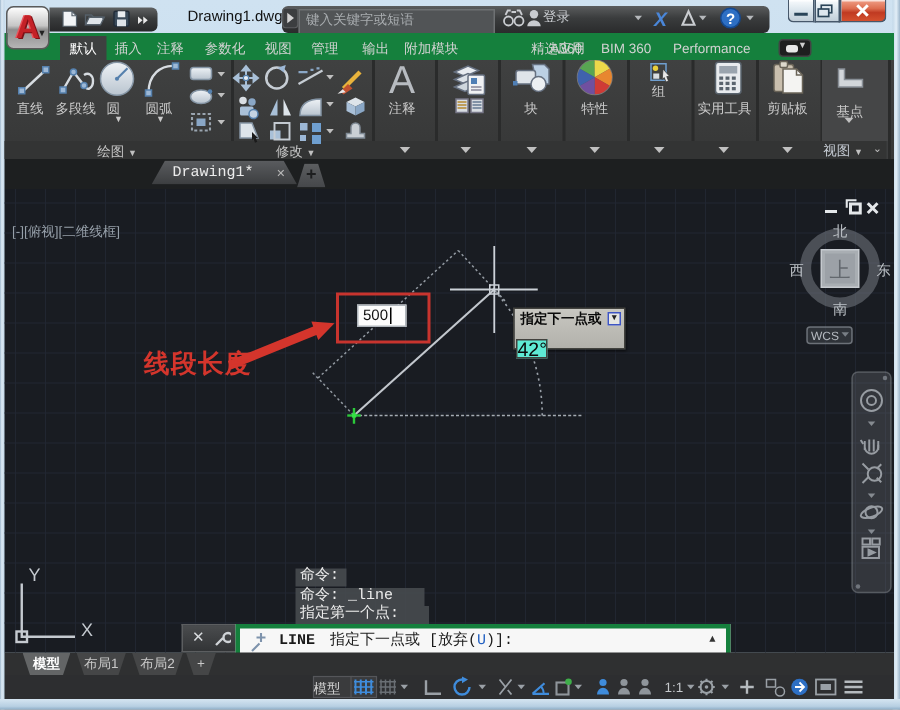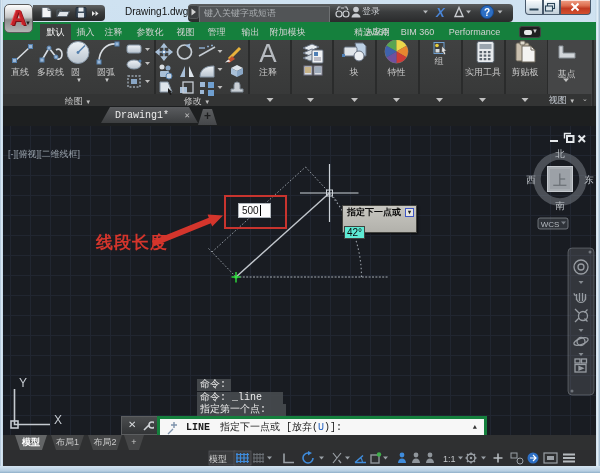--- a/index.html
+++ b/index.html
@@ -470,21 +470,21 @@
 <div class="abs" style="left:238px;top:203px;width:33px;height:15px;background:#fdfdfd;border:1px solid #b0b6bc;
      font-size:10px;color:#111;line-height:13px;padding-left:3px;">500<span style="border-left:1px solid #000;margin-left:1px;"></span></div>
 <div class="abs" style="left:96px;top:231px;font-size:17px;font-weight:bold;color:#d4352c;letter-spacing:1px;">线段长度</div>
 
 <div class="abs" style="left:342px;top:205px;width:75px;height:28px;background:linear-gradient(#c8c7c1,#b2b1ab);
      border:1px solid #42423e;box-shadow:1px 1px 2px rgba(0,0,0,.6);font-size:9px;color:#0a0a0a;
      font-weight:bold;line-height:12px;padding-left:4px;">指定下一点或
   <span style="position:absolute;right:2px;top:1.5px;width:9px;height:9px;background:#e6e6e2;
         border:1.5px solid #3e55c4;font-size:6px;color:#222;line-height:6px;text-align:center;">▾</span></div>
 <div class="abs" style="left:344px;top:225.5px;width:21px;height:13px;background:#5eead4;border:1px solid #42423e;
-     font-size:10px;color:#0a0a0a;line-height:11px;text-align:center;">42°</div>
+     font-size:13px;color:#0a0a0a;line-height:11px;text-align:center;">42°</div>
 
 <div class="cmdh" style="left:197px;top:379px;width:34px;">命令:</div>
 <div class="cmdh" style="left:197px;top:391.5px;width:86px;">命令: _line</div>
 <div class="cmdh" style="left:197px;top:404px;width:89px;">指定第一个点:</div>
 
 <div class="abs" id="cmdrowL">
   <span style="position:absolute;left:6px;top:2px;color:#d8dbde;font-size:10px;">✕</span>
   <svg style="position:absolute;left:20px;top:3px;" width="12" height="12" viewBox="0 0 12 12">
     <path d="M2 10 L7 5 M7 5 a3 3 0 1 0 3 -3 a3 3 0 0 0 -3 3" stroke="#cfd3d7" stroke-width="1.6" fill="none"></path>
   </svg>

